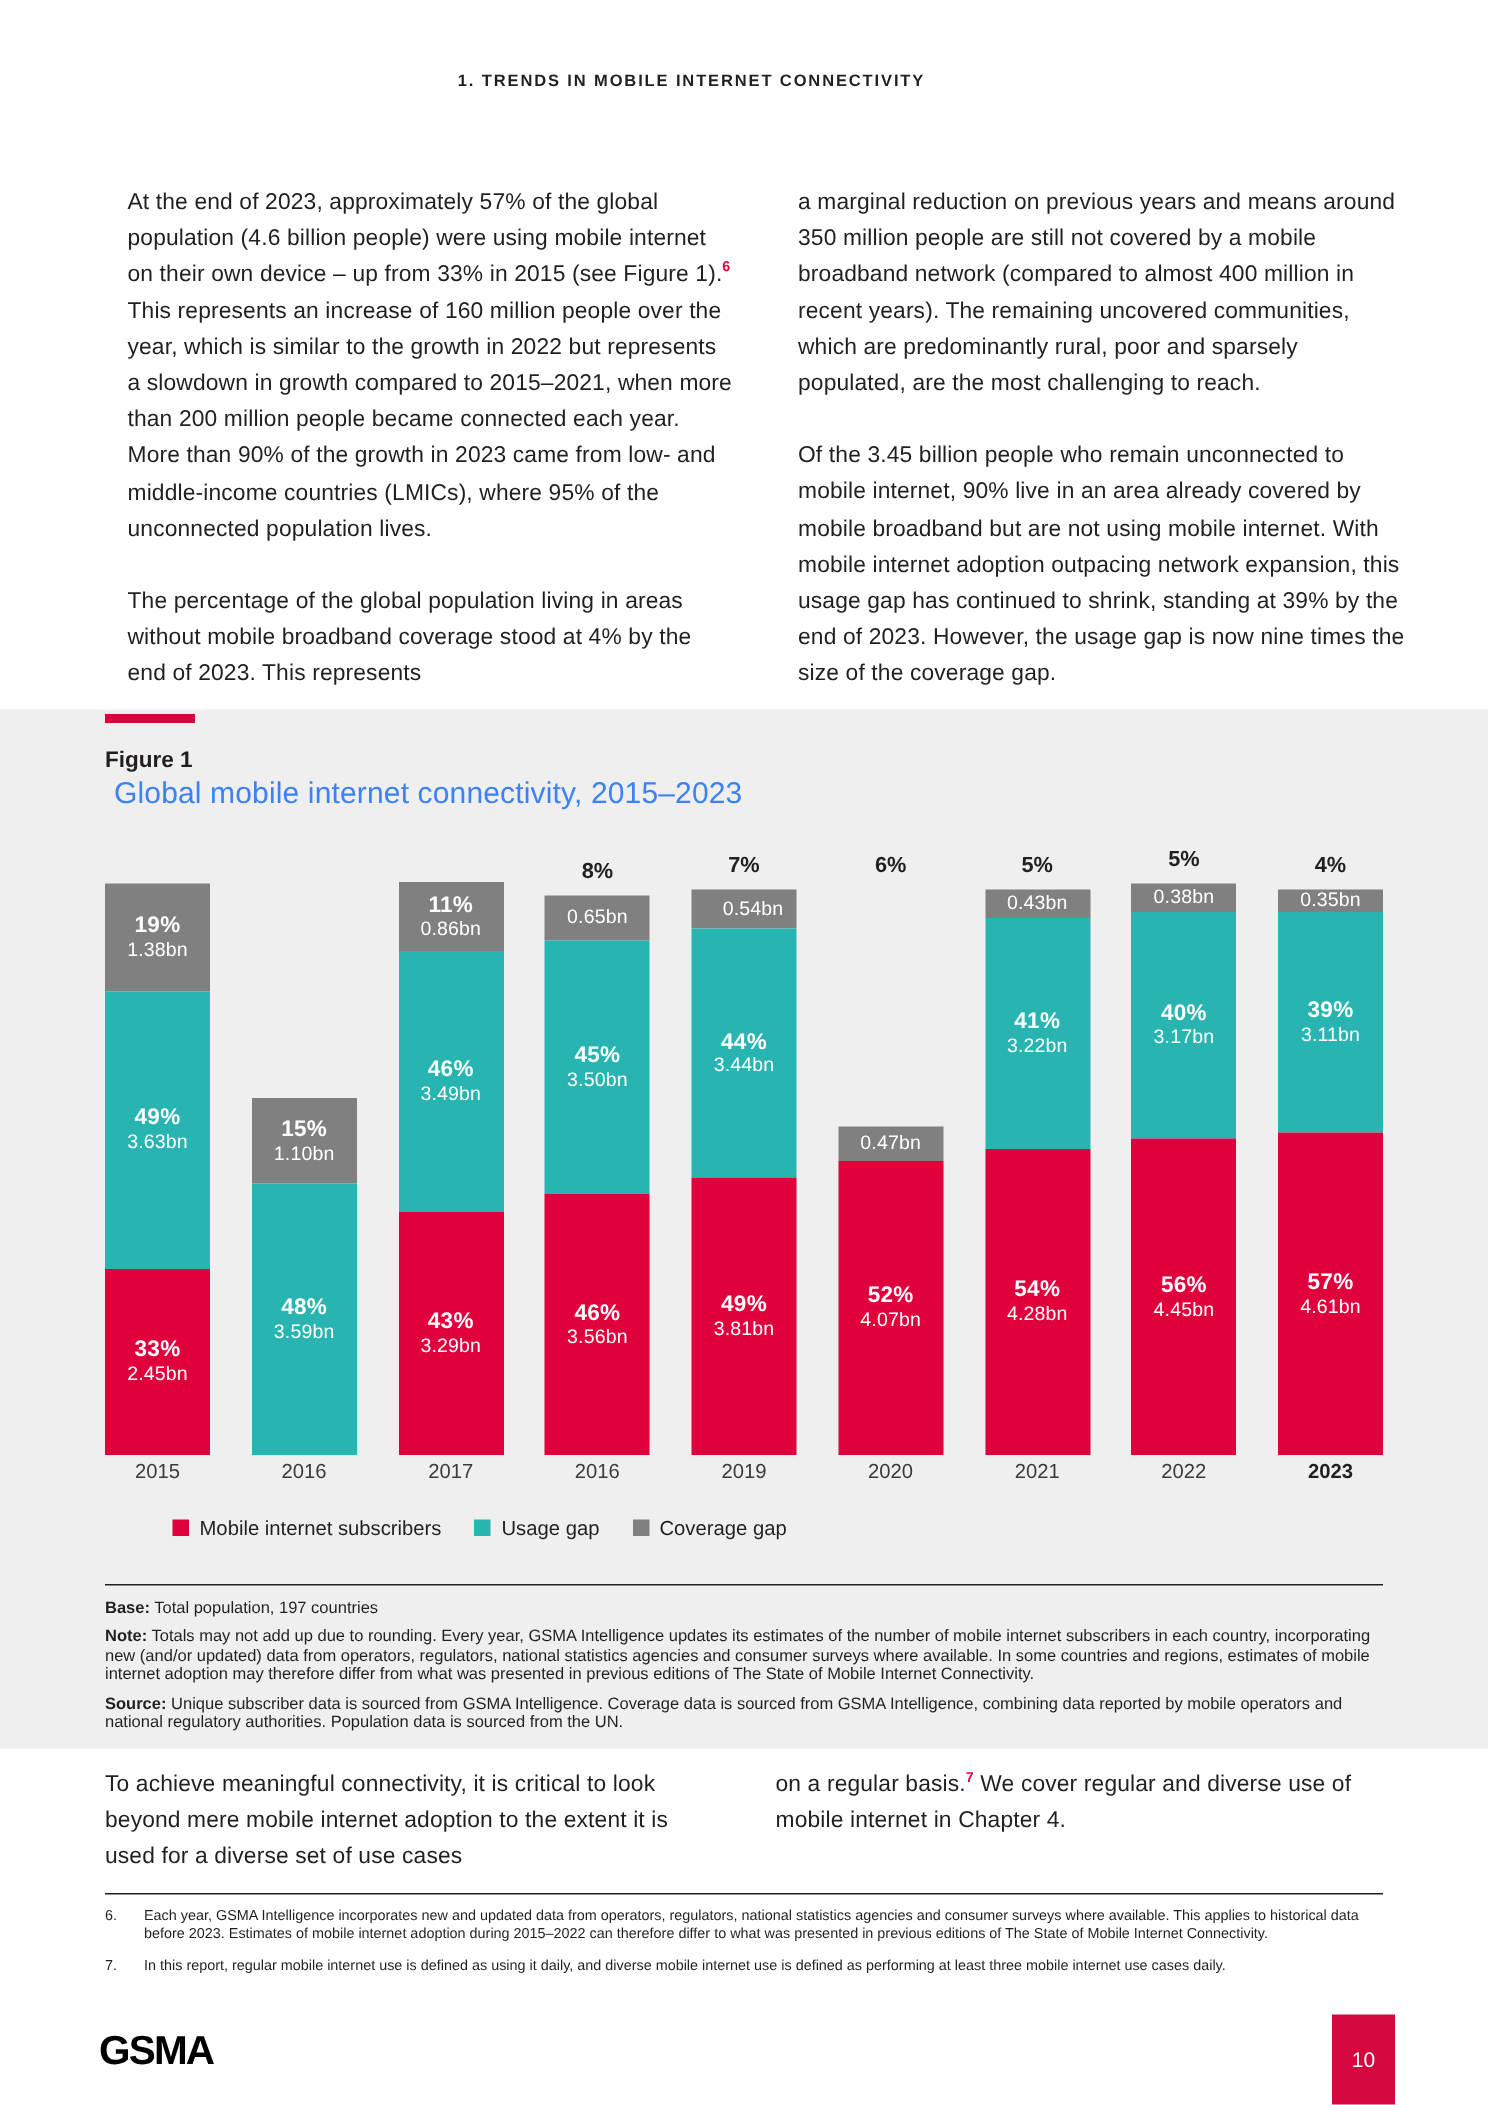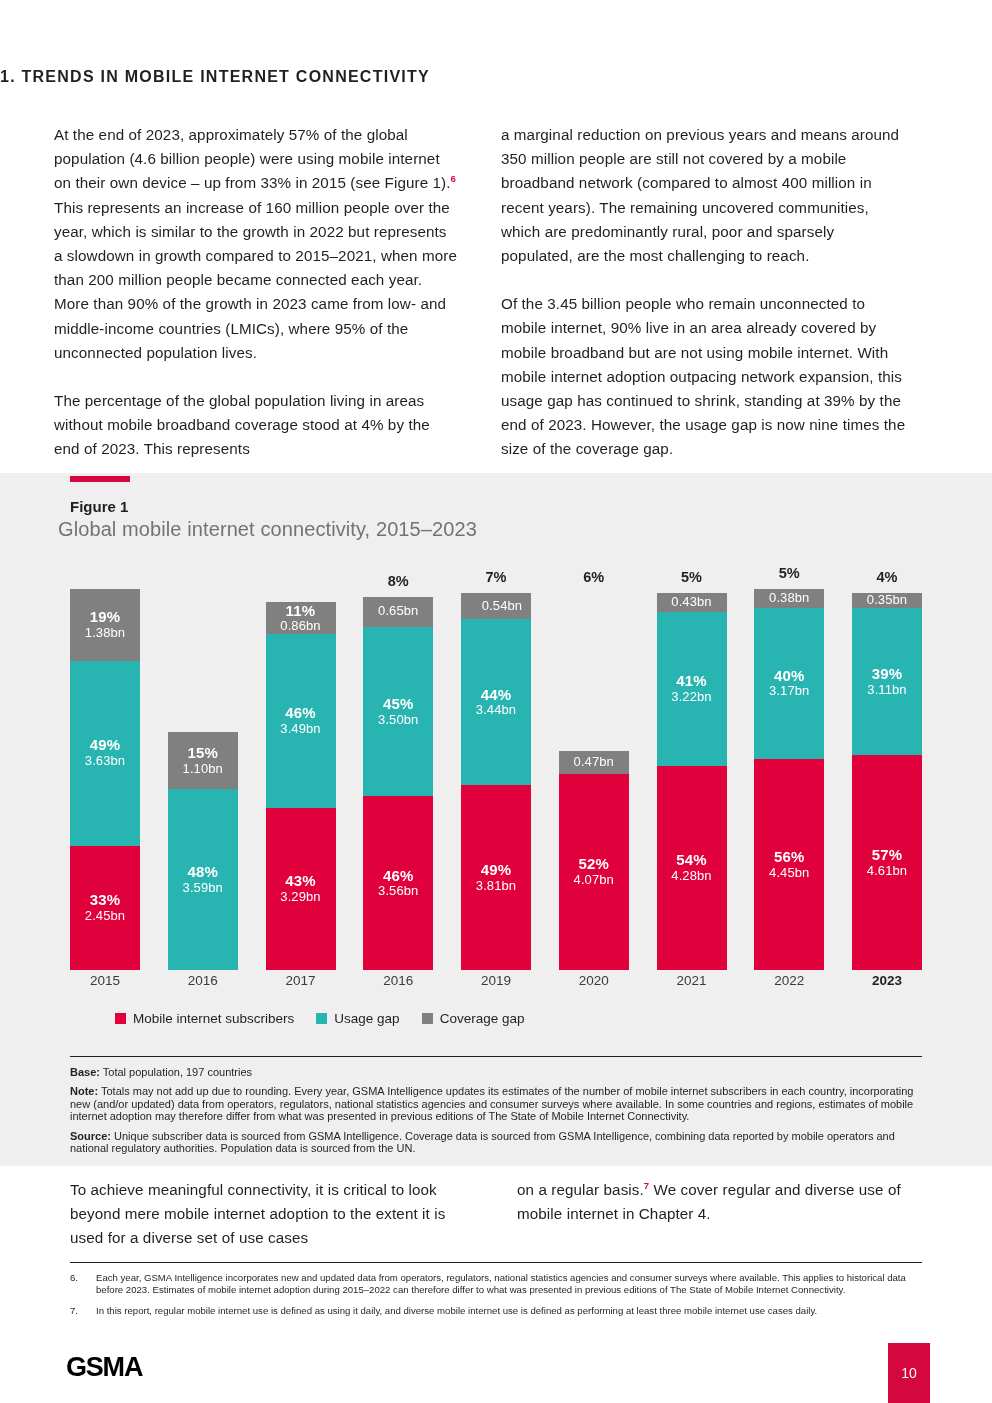--- a/index.html
+++ b/index.html
@@ -8,30 +8,30 @@
     background:#ffffff;
     font-family:"Liberation Sans", sans-serif;
     color:#231f20;
     position:relative;
     overflow:hidden;
   }
   .page{position:relative;width:992px;height:1403px;}
 
   
   .runhead{
-    position:absolute;left:0;top:68px;width:922px;
-    text-align:left;
-    font-size:16px;font-weight:bold;letter-spacing:1.25px;
+    position:absolute;left:0;top:48px;width:922px;
+    text-align:center;
+    font-size:11px;font-weight:bold;letter-spacing:1.25px;
     color:#231f20;
     text-transform:uppercase;
   }
 
   
   .cols{
-    position:absolute;left:54px;top:123px;width:852px;
+    position:absolute;left:85px;top:123px;width:852px;
     display:flex;gap:42px;
   }
   .col{width:405px;}
   .col p{
     margin:0 0 24px 0;
     font-size:15.2px;
     line-height:24.2px;
     color:#231f20;
     letter-spacing:.1px;
   }
@@ -48,22 +48,22 @@
   }
   .redrule{
     position:absolute;left:70px;top:476px;width:60px;height:6px;
     background:#d4073f;
   }
   .fig-no{
     position:absolute;left:70px;top:498px;
     font-size:15px;font-weight:bold;color:#231f20;
   }
   .fig-title{
-    position:absolute;left:58px;top:518px;
-    font-size:20px;color:#737373;letter-spacing:.1px;
+    position:absolute;left:76px;top:518px;
+    font-size:20px;color:#3b82f6;letter-spacing:.1px;
   }
 
   
   .chart{
     position:absolute;left:70px;top:575px;width:852px;height:420px;
   }
   .plot{
     position:absolute;left:0;top:0;width:852px;height:395px;
     display:flex;align-items:flex-end;justify-content:space-between;
   }
@@ -206,21 +206,21 @@
           <div class="seg cov" style="height: 56.5837px;">
             <div class="pct">15%</div>
             <div class="bn">1.10bn</div>
           </div>
           <div class="seg usg" style="height: 181.068px;">
             <div class="pct">48%</div>
             <div class="bn">3.59bn</div>
           </div>
         </div>
         <div class="barcol">
-          <div class="seg cov" style="height: 32px;">
+          <div class="seg cov" style="height: 46px;">
             <div class="pct">11%</div>
             <div class="bn">0.86bn</div>
           </div>
           <div class="seg usg" style="height: 173.524px;">
             <div class="pct">46%</div>
             <div class="bn">3.49bn</div>
           </div>
           <div class="seg sub" style="height: 162.207px;">
             <div class="pct">43%</div>
             <div class="bn">3.29bn</div>

